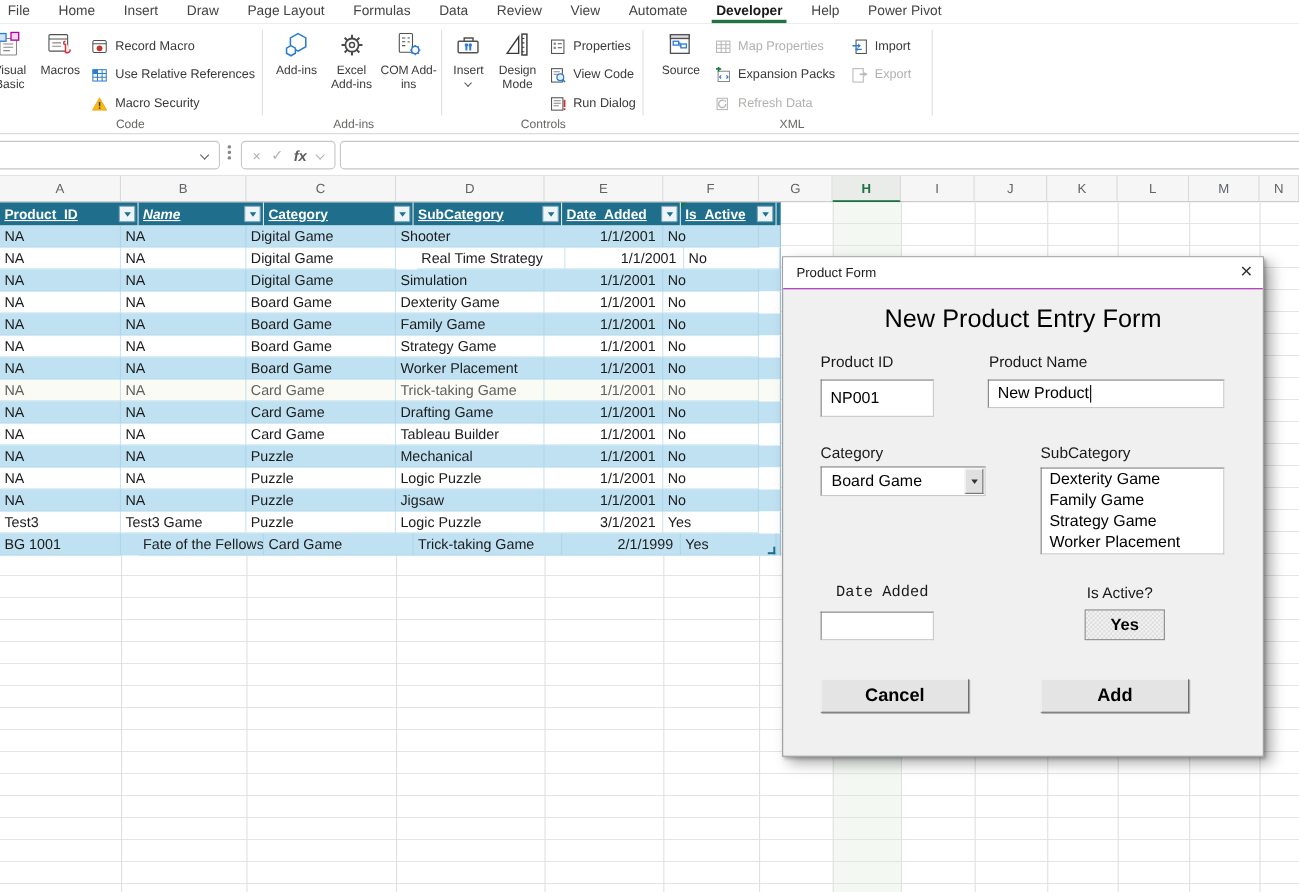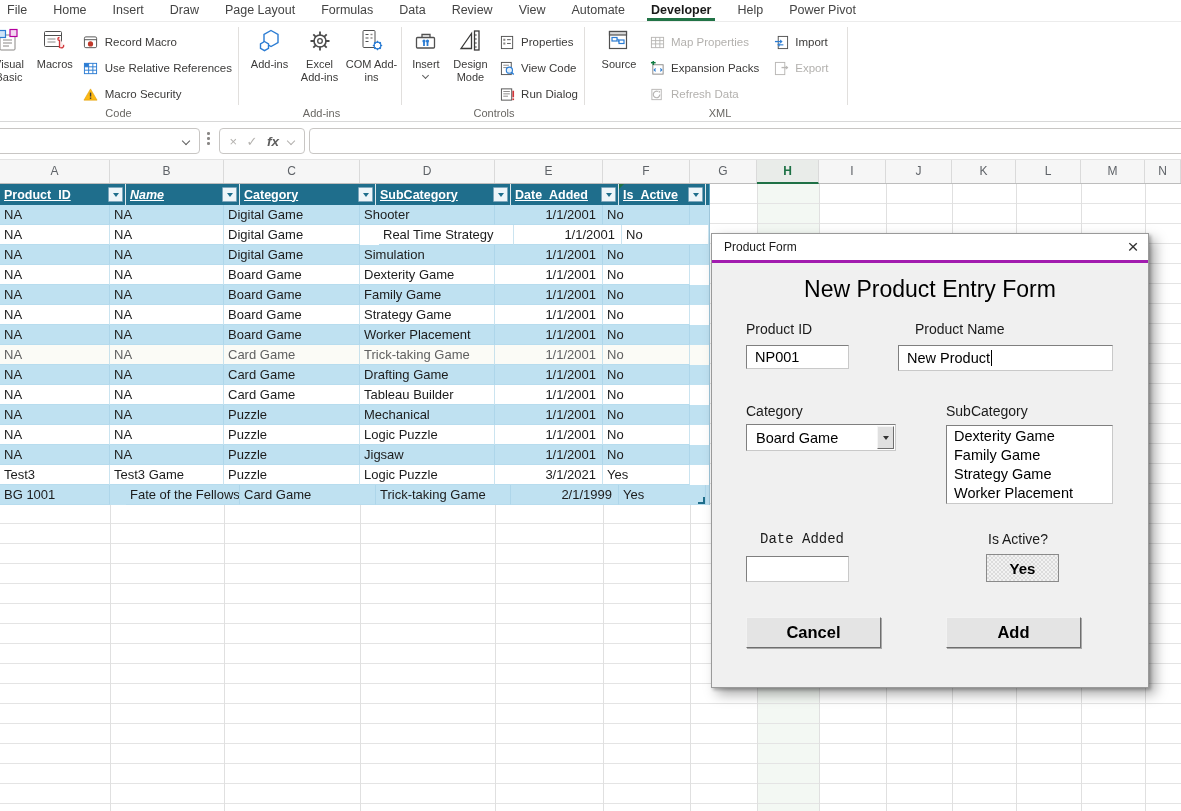--- a/index.html
+++ b/index.html
@@ -77,21 +77,21 @@
   .t-cell { font-size:13px; color:#1c1c1c; line-height:19px; padding:0 4px; white-space:nowrap; overflow:hidden;
             border-right:1px solid rgba(160,205,228,.55); border-bottom:1px solid #b7dcee; }
   .t-cell.right { text-align:right; padding-right:6px; }
   .t-row:last-child .t-cell:last-child { position:relative; }
   .resize-handle { position:absolute; right:0; bottom:0; width:7px; height:7px;
                    border-right:2px solid #1f6e8c; border-bottom:2px solid #1f6e8c; }
 
   
   #dialog { position:absolute; left:711px; top:233px; width:438px; height:455px; background:#f0f0f0;
             border:1px solid #9a9a9a; box-shadow:6px 6px 12px rgba(0,0,0,.35), 2px 2px 3px rgba(0,0,0,.25); }
-  #dlg-titlebar { position:absolute; left:0; top:0; right:0; height:29px; background:#fff; border-bottom:3px solid #a21caf;
+  #dlg-titlebar { position:absolute; left:0; top:0; right:0; height:29px; background:#fff; border-bottom:1px solid #a21caf;
                   display:flex; align-items:center; }
   #dlg-title { padding-left:12px; font-size:12px; color:#1a1a1a; }
   #dlg-close { margin-left:auto; width:30px; height:28px; display:flex; align-items:center; justify-content:center;
                font-size:19px; color:#333; font-weight:300; }
   .dlg-abs { position:absolute; }
   #dlg-heading { left:0; right:0; top:42px; text-align:center; font-size:23px; color:#000; }
   .dlg-label { font-size:14px; color:#1a1a1a; }
   .vba-input { background:#fff; border:1px solid; border-color:#7f7f7f #c9c9c9 #c9c9c9 #7f7f7f;
                font-size:14.5px; color:#000; display:flex; align-items:center; padding-left:8px; }
   .caret { display:inline-block; width:1px; height:16px; background:#000; margin-left:1px; }
@@ -592,22 +592,22 @@
       </div>
 
     <div id="dialog" style="left:711px;top:49px;">
       <div id="dlg-titlebar">
         <span id="dlg-title">Product Form</span>
         <span id="dlg-close">×</span>
       </div>
       <div class="dlg-abs" id="dlg-heading">New Product Entry Form</div>
 
       <div class="dlg-abs dlg-label" style="left:34px;top:87px;">Product ID</div>
-      <div class="dlg-abs dlg-label" style="left:187px;top:87px;margin-left:16px;">Product Name</div>
-      <div class="dlg-abs vba-input" style="left:34px;top:111px;width:103px;height:24px;">
+      <div class="dlg-abs dlg-label" style="left:187px;top:87px;">Product Name</div>
+      <div class="dlg-abs vba-input" style="left:34px;top:111px;width:103px;height:34px;">
         <span>NP001</span>
       </div>
       <div class="dlg-abs vba-input" style="left:186px;top:111px;width:215px;height:26px;">
         <span>New Product</span>
           <span class="caret"></span>
       </div>
 
       <div class="dlg-abs dlg-label" style="left:34px;top:169px;">Category</div>
       <div class="dlg-abs dlg-label" style="left:234px;top:169px;">SubCategory</div>
       <div class="dlg-abs" id="dlg-combo">

